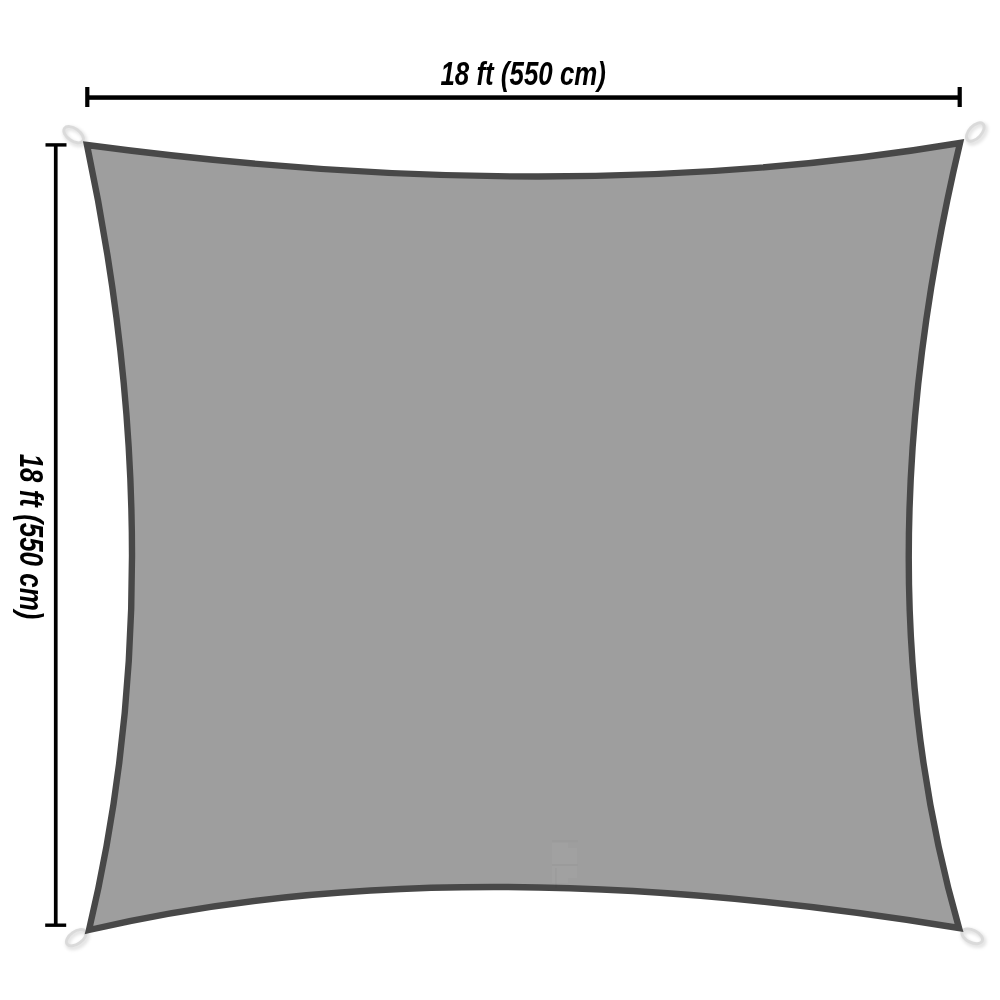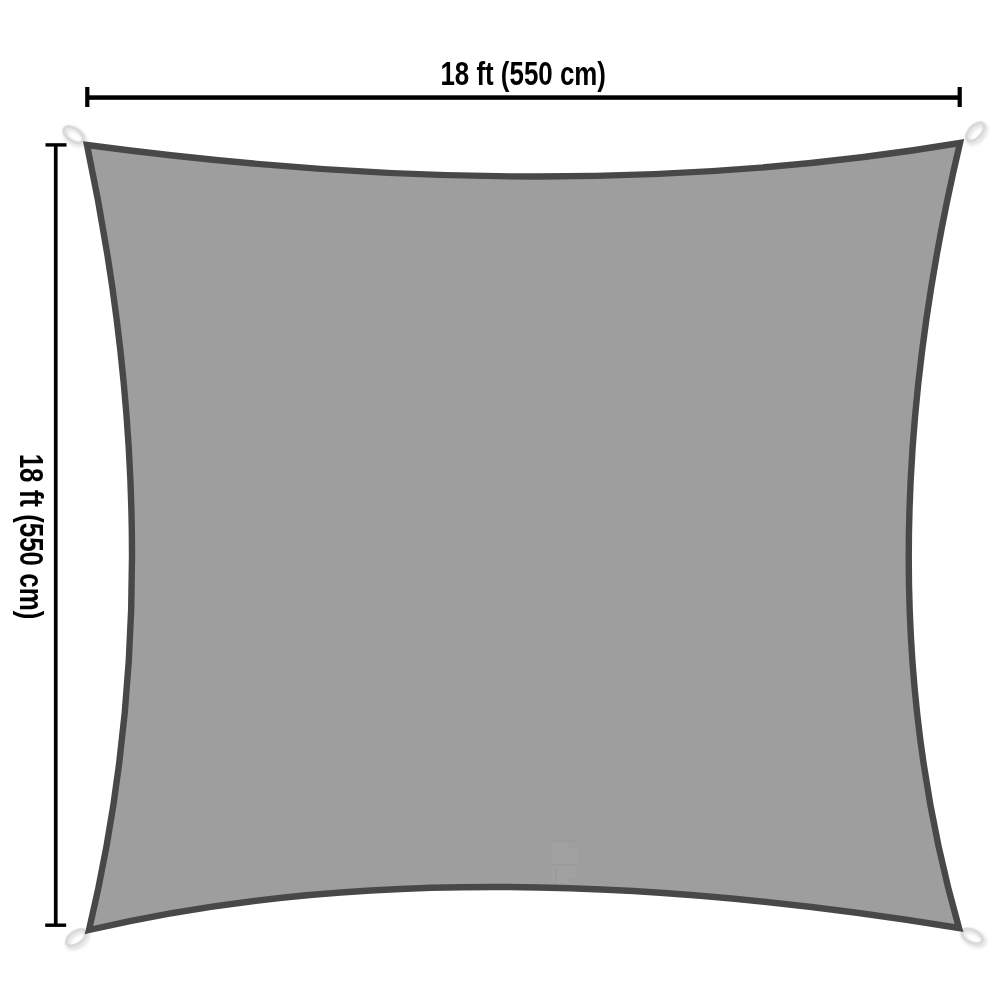--- a/index.html
+++ b/index.html
@@ -1,16 +1,16 @@
 <!DOCTYPE html>
 <html><head>
 <meta charset="utf-8">
 <style>
   html,body{margin:0;padding:0;background:#ffffff;}
-  .wrap{width:1000px;height:964px;position:relative;background:#ffffff;overflow:hidden;}
+  .wrap{width:1000px;height:964px;position:relative;background:#ffffff;overflow:hidden;font-style:italic;}
   svg{display:block;}
   text{font-family:"Liberation Sans", sans-serif;font-weight:bold;fill:#000000;}
 </style>
 </head>
 <body>
 <div class="wrap">
 <svg width="1000" height="1000" viewBox="0 0 1000 1000">
   <defs>
     <filter id="soft" x="-60%" y="-60%" width="220%" height="220%">
       <feGaussianBlur stdDeviation="1.6"></feGaussianBlur>

